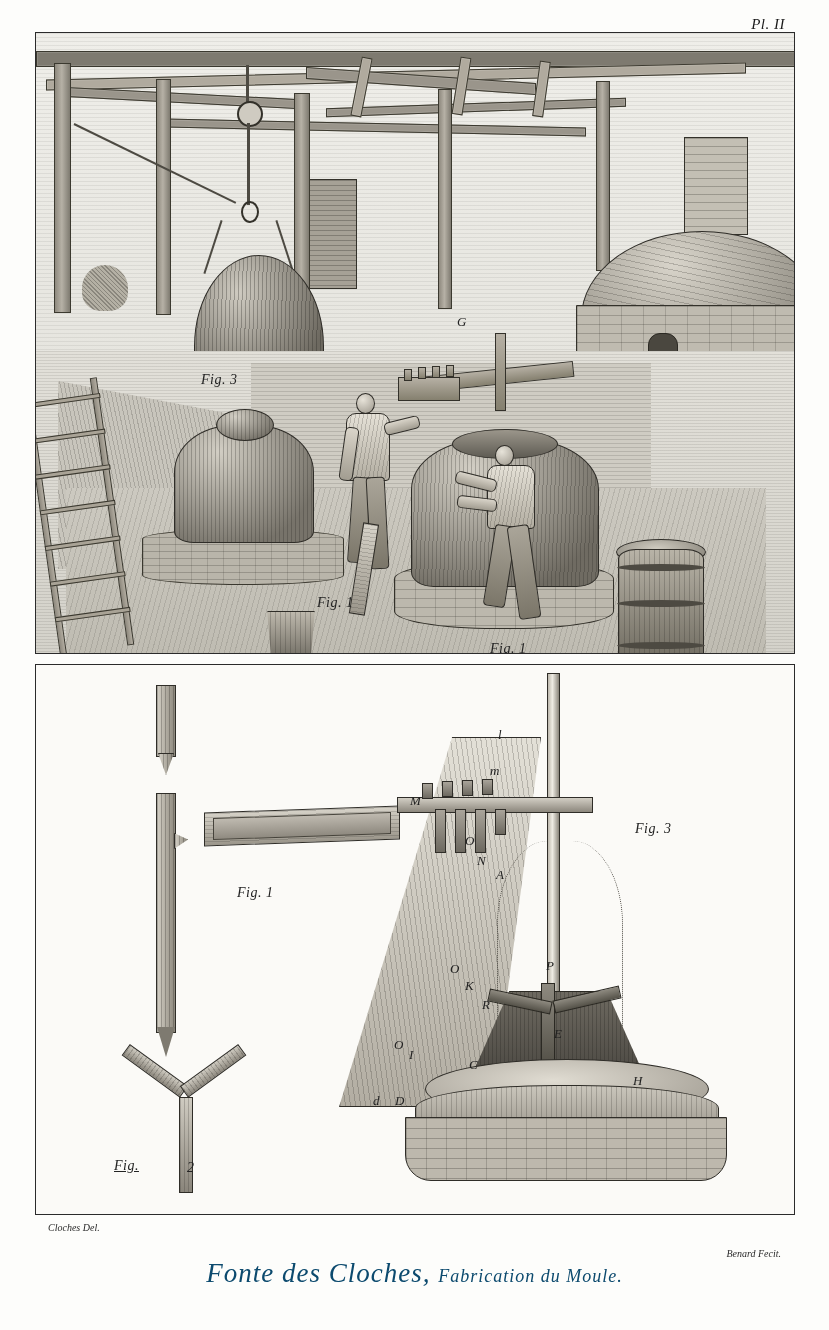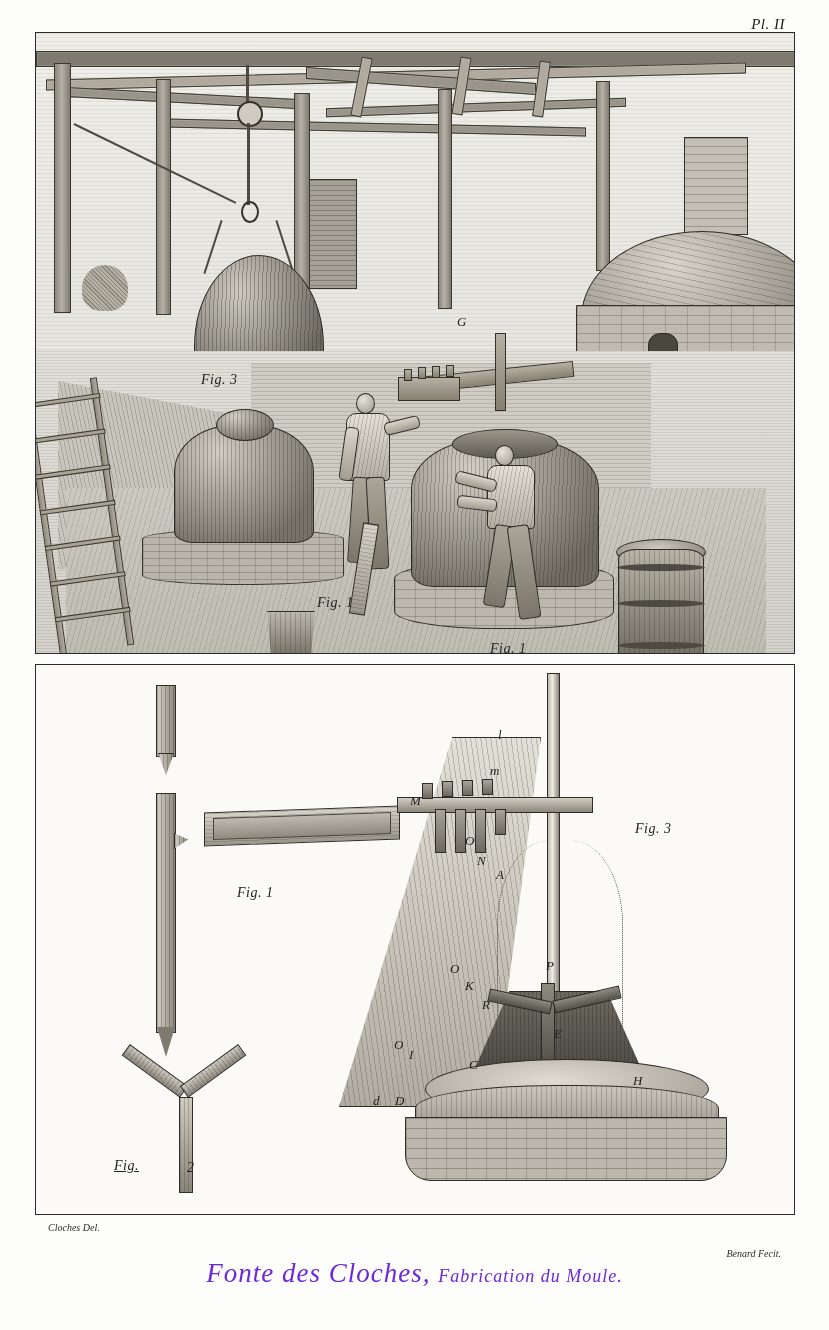--- a/index.html
+++ b/index.html
@@ -601,21 +601,21 @@
   
   .plate-title {
     position: absolute;
     left: 0;
     top: 1258px;
     width: 829px;
     text-align: center;
     font-size: 27px;
     font-style: italic;
     letter-spacing: 1px;
-    color: #6d28d9;
+    color: #0c4a6e;
     font-family: "Liberation Serif", serif;
   }
   .plate-title .sub {
     font-size: 18px;
   }
 </style>
 </head>
 <body>
 
 <div class="plate">

